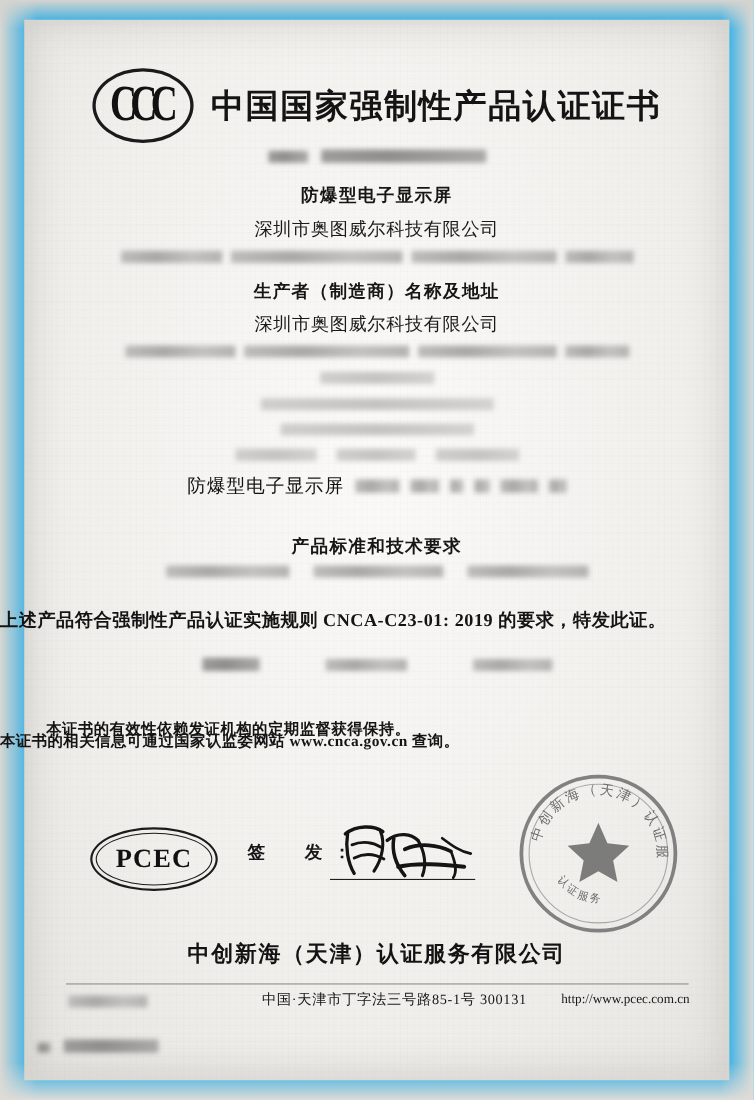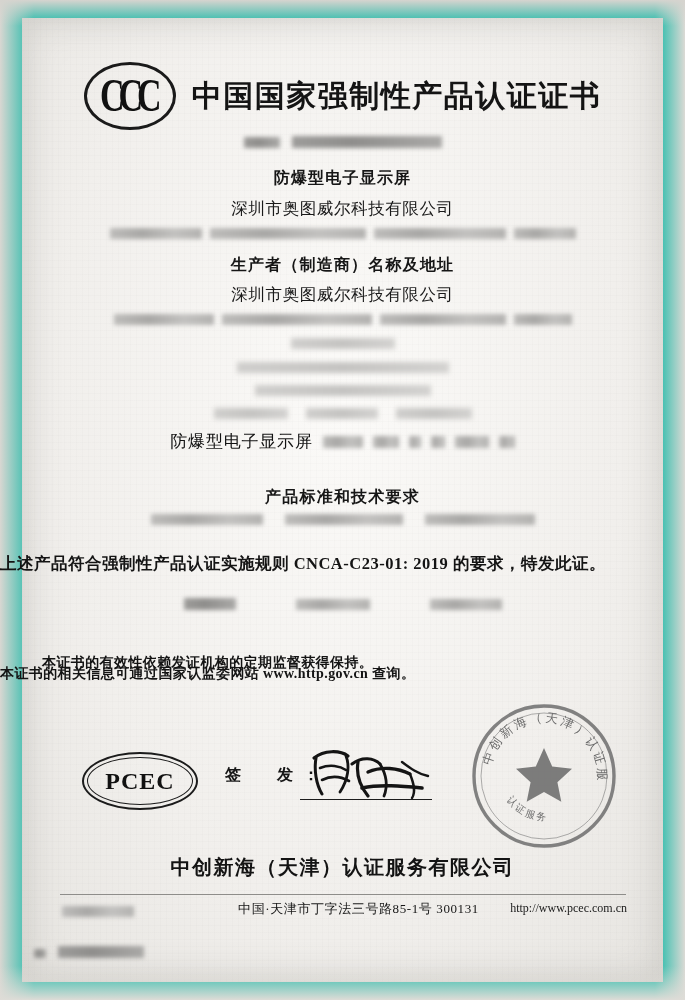--- a/index.html
+++ b/index.html
@@ -10,21 +10,21 @@
   body {
     width: 685px;
     height: 1000px;
     font-family: "Liberation Sans", sans-serif;
     position: relative;
     overflow: hidden;
   }
   .page {
     position: absolute;
     inset: 0;
-    background: #14b8a6;
+    background: #0ea5e9;
   }
   
   .paper {
     position: absolute;
     left: 22px;
     top: 18px;
     width: 641px;
     height: 964px;
     background:
       repeating-linear-gradient(90deg, rgba(0,0,0,0.012) 0px, rgba(0,0,0,0.012) 1px, rgba(255,255,255,0) 1px, rgba(255,255,255,0) 6px),
@@ -354,21 +354,21 @@
 
     <div class="statement big" style="top:553px;">上述产品符合强制性产品认证实施规则 CNCA-C23-01: 2019 的要求，特发此证。</div>
 
     <div class="row" style="top:598px; gap:60px;">
       <span class="redact dark" style="width:52px;height:12px;"></span>
       <span class="redact" style="width:74px;height:11px;"></span>
       <span class="redact" style="width:72px;height:11px;"></span>
     </div>
 
     <div class="statement small" style="top:654px;margin-left:42px;">本证书的有效性依赖发证机构的定期监督获得保持。</div>
-    <div class="statement small" style="top:665px;">本证书的相关信息可通过国家认监委网站 www.http.gov.cn 查询。</div>
+    <div class="statement small" style="top:665px;">本证书的相关信息可通过国家认监委网站 www.cnca.gov.cn 查询。</div>
 
     <div class="pcec-logo">
       <div class="inner">
         <span>PCEC</span>
       </div>
     </div>
 
     <div class="sign-label">签　发：</div>
     <div class="sign-line"></div>
     <div class="signature">

